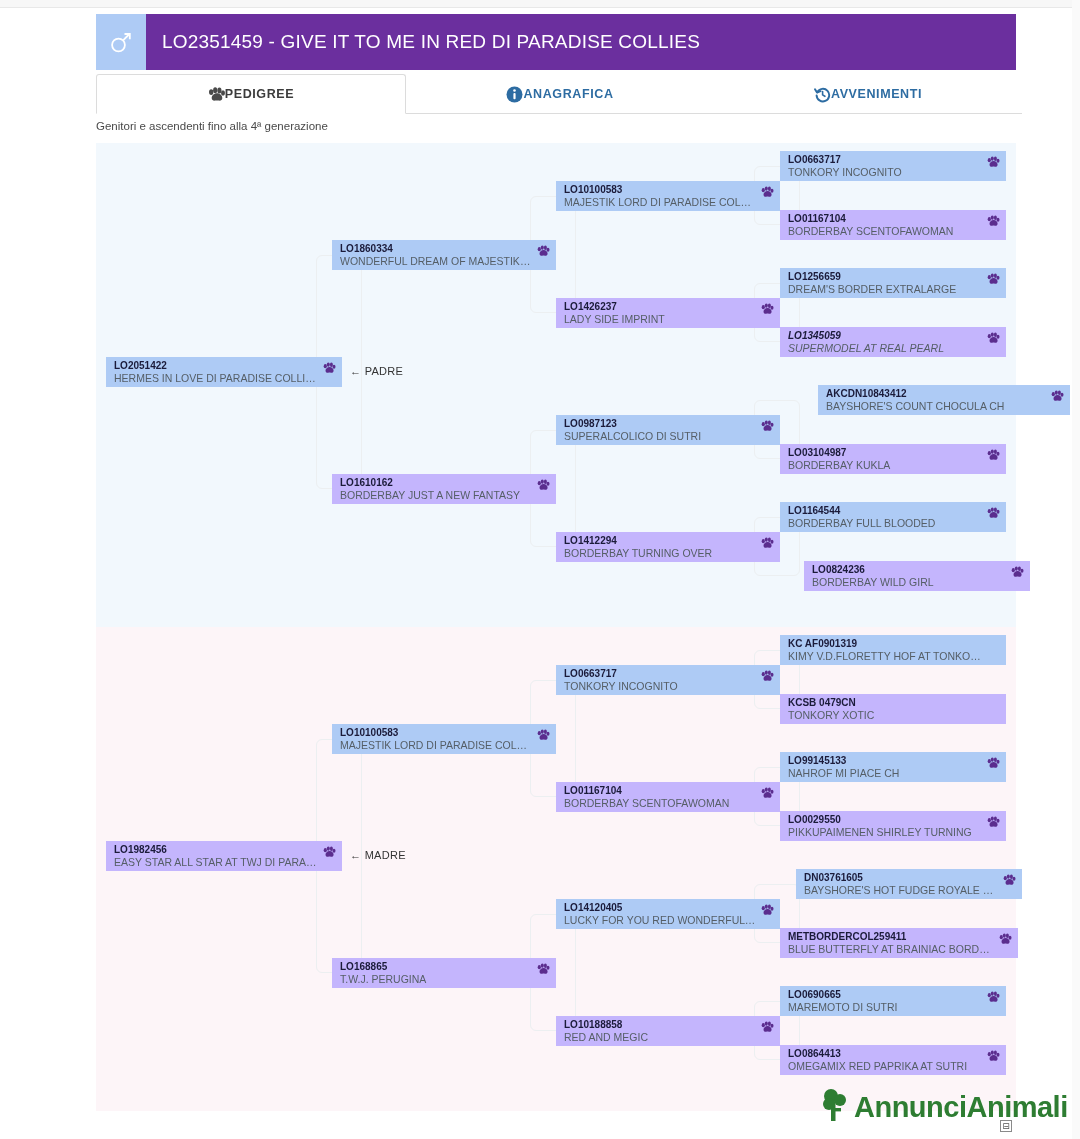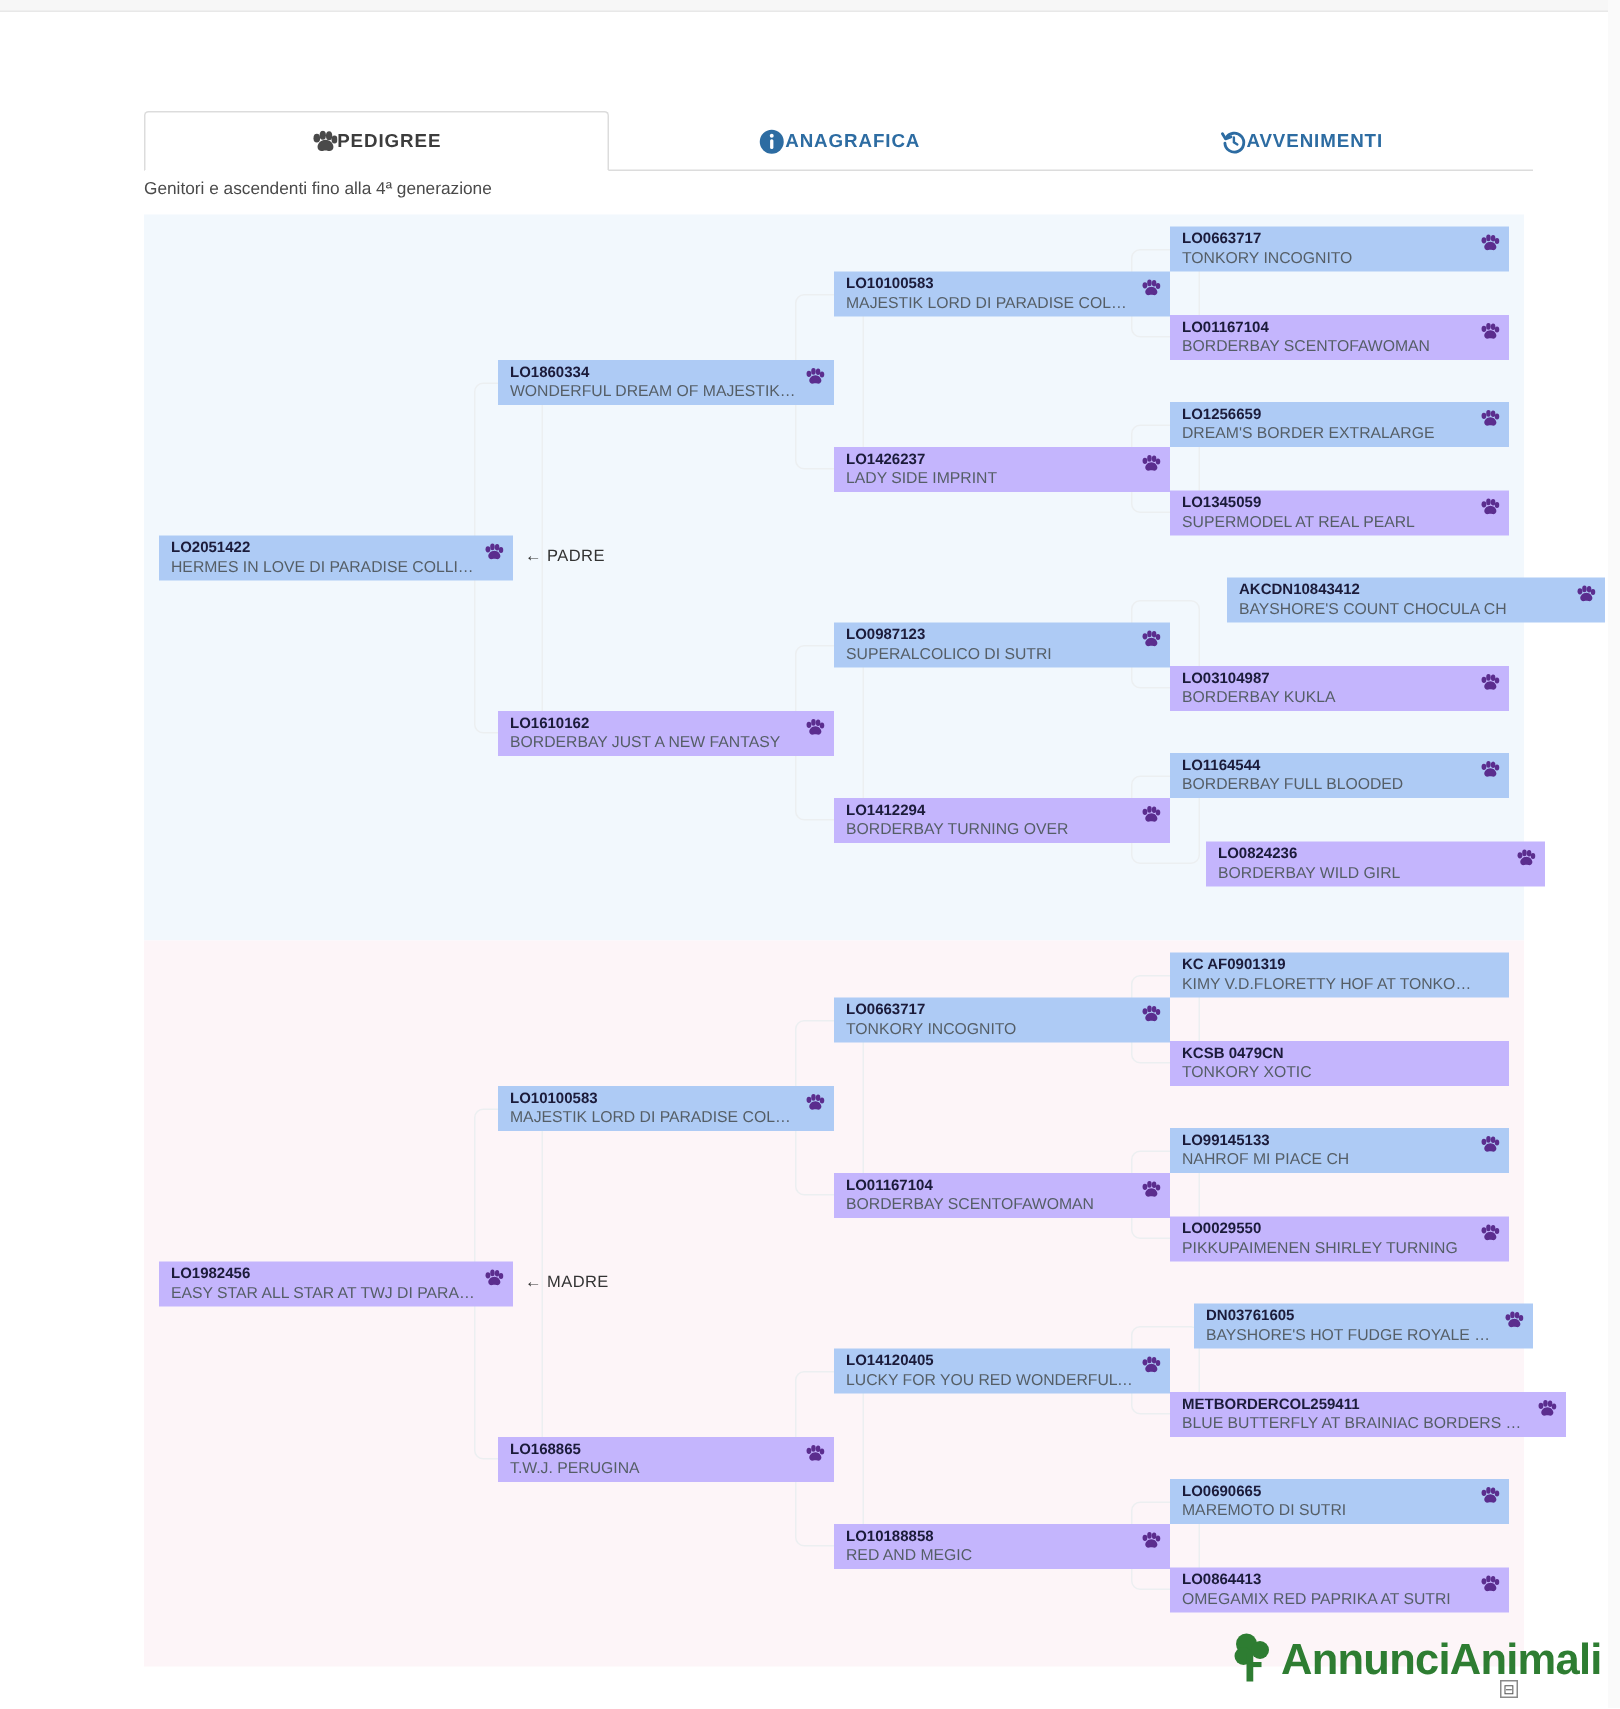--- a/index.html
+++ b/index.html
@@ -159,20 +159,30 @@
   }
 </style>
 </head>
 <body>
 
 <div id="page">
 
   <div class="topstrip"></div>
   <div class="edge-right"></div>
 
+  <div class="header">
+    <div class="header-gender">
+      <svg width="26" height="26" viewBox="0 0 26 26">
+        <circle cx="10.5" cy="16" r="6.4" fill="none" stroke="#ffffff" stroke-width="1.8"></circle>
+        <line x1="15.3" y1="11.2" x2="21.5" y2="5" stroke="#ffffff" stroke-width="1.8"></line>
+        <polyline points="16.5,5 21.8,5 21.8,10.3" fill="none" stroke="#ffffff" stroke-width="1.8"></polyline>
+      </svg>
+    </div>
+    <div class="header-title">LO2351459 - GIVE IT TO ME IN RED DI PARADISE COLLIES</div>
+  </div>
 
   <div class="tabs">
     <div class="tab active">
       <span class="ticon">
         <svg width="17" height="15" viewBox="0 0 17 15">
           <ellipse cx="3.2" cy="5.1" rx="2.2" ry="2.9" fill="#4a4a4a"></ellipse>
           <ellipse cx="7.2" cy="3.2" rx="2.1" ry="3" fill="#4a4a4a"></ellipse>
           <ellipse cx="11.4" cy="3.5" rx="2.1" ry="3" fill="#4a4a4a"></ellipse>
           <ellipse cx="15" cy="6" rx="2" ry="2.7" fill="#4a4a4a"></ellipse>
           <path d="M9 6.2c3.2 0 5.3 2.6 5.3 4.8 0 2-1.8 3.1-3.6 2.6-1-.3-2.4-.3-3.4 0-1.8.5-3.6-.6-3.6-2.6 0-2.2 2.1-4.8 5.3-4.8z" fill="#4a4a4a"></path>
@@ -329,21 +339,21 @@
           <div class="reg">LO1256659</div>
           <div class="nm">DREAM'S BORDER EXTRALARGE</div>
           <span class="paw"><svg width="13" height="12" viewBox="0 0 13 12">
               <ellipse cx="2.3" cy="4.2" rx="1.6" ry="2.1" fill="#5b2d8e"></ellipse>
               <ellipse cx="5.3" cy="2.6" rx="1.5" ry="2.2" fill="#5b2d8e"></ellipse>
               <ellipse cx="8.4" cy="2.8" rx="1.5" ry="2.2" fill="#5b2d8e"></ellipse>
               <ellipse cx="11" cy="4.7" rx="1.5" ry="2" fill="#5b2d8e"></ellipse>
               <path d="M6.6 5.1c2.4 0 4 2 4 3.6 0 1.5-1.4 2.4-2.8 2-.8-.2-1.8-.2-2.5 0-1.4.4-2.8-.5-2.8-2 0-1.6 1.7-3.6 4.1-3.6z" fill="#5b2d8e"></path>
             </svg></span>
         </div>
-        <div class="box f" style="left: 684px; top: 184px; width: 226px;">
+        <div class="box f" style="left: 684px; top: 184px; width: 226px; font-style: italic;">
           <div class="reg">LO1345059</div>
           <div class="nm">SUPERMODEL AT REAL PEARL</div>
           <span class="paw"><svg width="13" height="12" viewBox="0 0 13 12">
               <ellipse cx="2.3" cy="4.2" rx="1.6" ry="2.1" fill="#5b2d8e"></ellipse>
               <ellipse cx="5.3" cy="2.6" rx="1.5" ry="2.2" fill="#5b2d8e"></ellipse>
               <ellipse cx="8.4" cy="2.8" rx="1.5" ry="2.2" fill="#5b2d8e"></ellipse>
               <ellipse cx="11" cy="4.7" rx="1.5" ry="2" fill="#5b2d8e"></ellipse>
               <path d="M6.6 5.1c2.4 0 4 2 4 3.6 0 1.5-1.4 2.4-2.8 2-.8-.2-1.8-.2-2.5 0-1.4.4-2.8-.5-2.8-2 0-1.6 1.7-3.6 4.1-3.6z" fill="#5b2d8e"></path>
             </svg></span>
         </div>
@@ -502,21 +512,21 @@
           <div class="reg">DN03761605</div>
           <div class="nm">BAYSHORE'S HOT FUDGE ROYALE RN CH</div>
           <span class="paw"><svg width="13" height="12" viewBox="0 0 13 12">
               <ellipse cx="2.3" cy="4.2" rx="1.6" ry="2.1" fill="#5b2d8e"></ellipse>
               <ellipse cx="5.3" cy="2.6" rx="1.5" ry="2.2" fill="#5b2d8e"></ellipse>
               <ellipse cx="8.4" cy="2.8" rx="1.5" ry="2.2" fill="#5b2d8e"></ellipse>
               <ellipse cx="11" cy="4.7" rx="1.5" ry="2" fill="#5b2d8e"></ellipse>
               <path d="M6.6 5.1c2.4 0 4 2 4 3.6 0 1.5-1.4 2.4-2.8 2-.8-.2-1.8-.2-2.5 0-1.4.4-2.8-.5-2.8-2 0-1.6 1.7-3.6 4.1-3.6z" fill="#5b2d8e"></path>
             </svg></span>
         </div>
-        <div class="box f" style="left: 684px; top: 785px; width: 264px;">
+        <div class="box f" style="left: 684px; top: 785px; width: 238px;">
           <div class="reg">METBORDERCOL259411</div>
           <div class="nm">BLUE BUTTERFLY AT BRAINIAC BORDERS HD0 ...</div>
           <span class="paw"><svg width="13" height="12" viewBox="0 0 13 12">
               <ellipse cx="2.3" cy="4.2" rx="1.6" ry="2.1" fill="#5b2d8e"></ellipse>
               <ellipse cx="5.3" cy="2.6" rx="1.5" ry="2.2" fill="#5b2d8e"></ellipse>
               <ellipse cx="8.4" cy="2.8" rx="1.5" ry="2.2" fill="#5b2d8e"></ellipse>
               <ellipse cx="11" cy="4.7" rx="1.5" ry="2" fill="#5b2d8e"></ellipse>
               <path d="M6.6 5.1c2.4 0 4 2 4 3.6 0 1.5-1.4 2.4-2.8 2-.8-.2-1.8-.2-2.5 0-1.4.4-2.8-.5-2.8-2 0-1.6 1.7-3.6 4.1-3.6z" fill="#5b2d8e"></path>
             </svg></span>
         </div>

